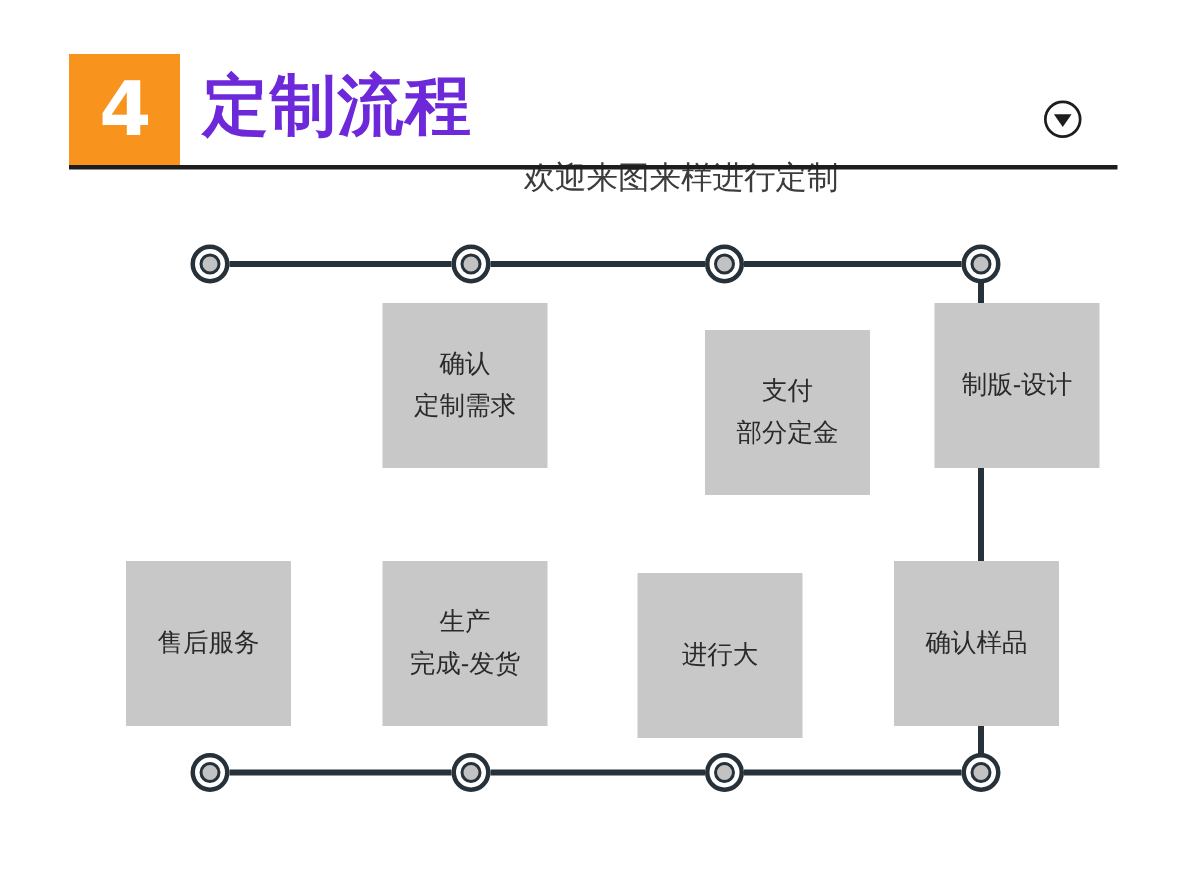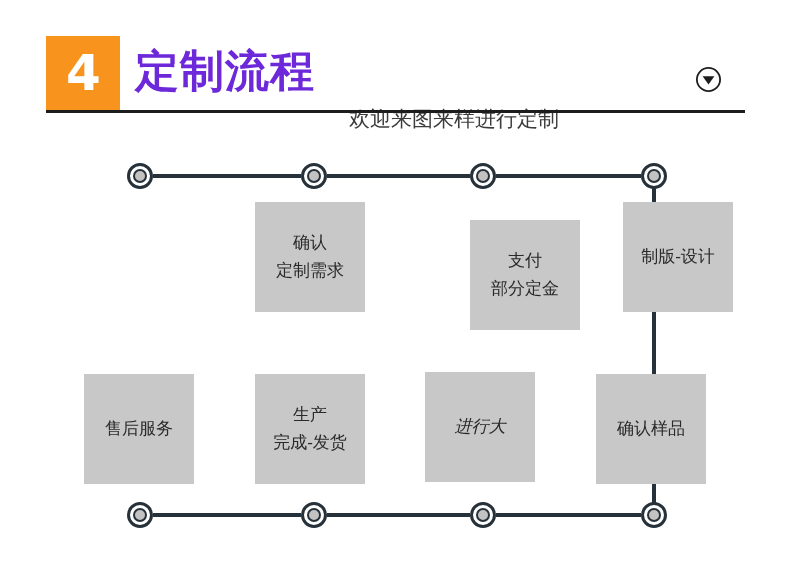--- a/index.html
+++ b/index.html
@@ -196,21 +196,21 @@
   </div>
 
   <div class="stepbox" style="left:84px; top:254px;">
     <span class="stepbox-line">售后服务</span>
 
   </div>
   <div class="stepbox" style="left:255px; top:254px;align-items:center;">
     <span class="stepbox-line">生产</span>
     <span class="stepbox-line">完成-发货</span>
   </div>
-  <div class="stepbox" style="left:425px; top:252px;font-style:italic;">
+  <div class="stepbox" style="left:425px; top:262px;">
     <span class="stepbox-line">进行大</span>
   </div>
   <div class="stepbox" style="left:596px; top:254px;">
     <span class="stepbox-line">确认样品</span>
 
   </div>
 
 </div>
 
 </body></html>

